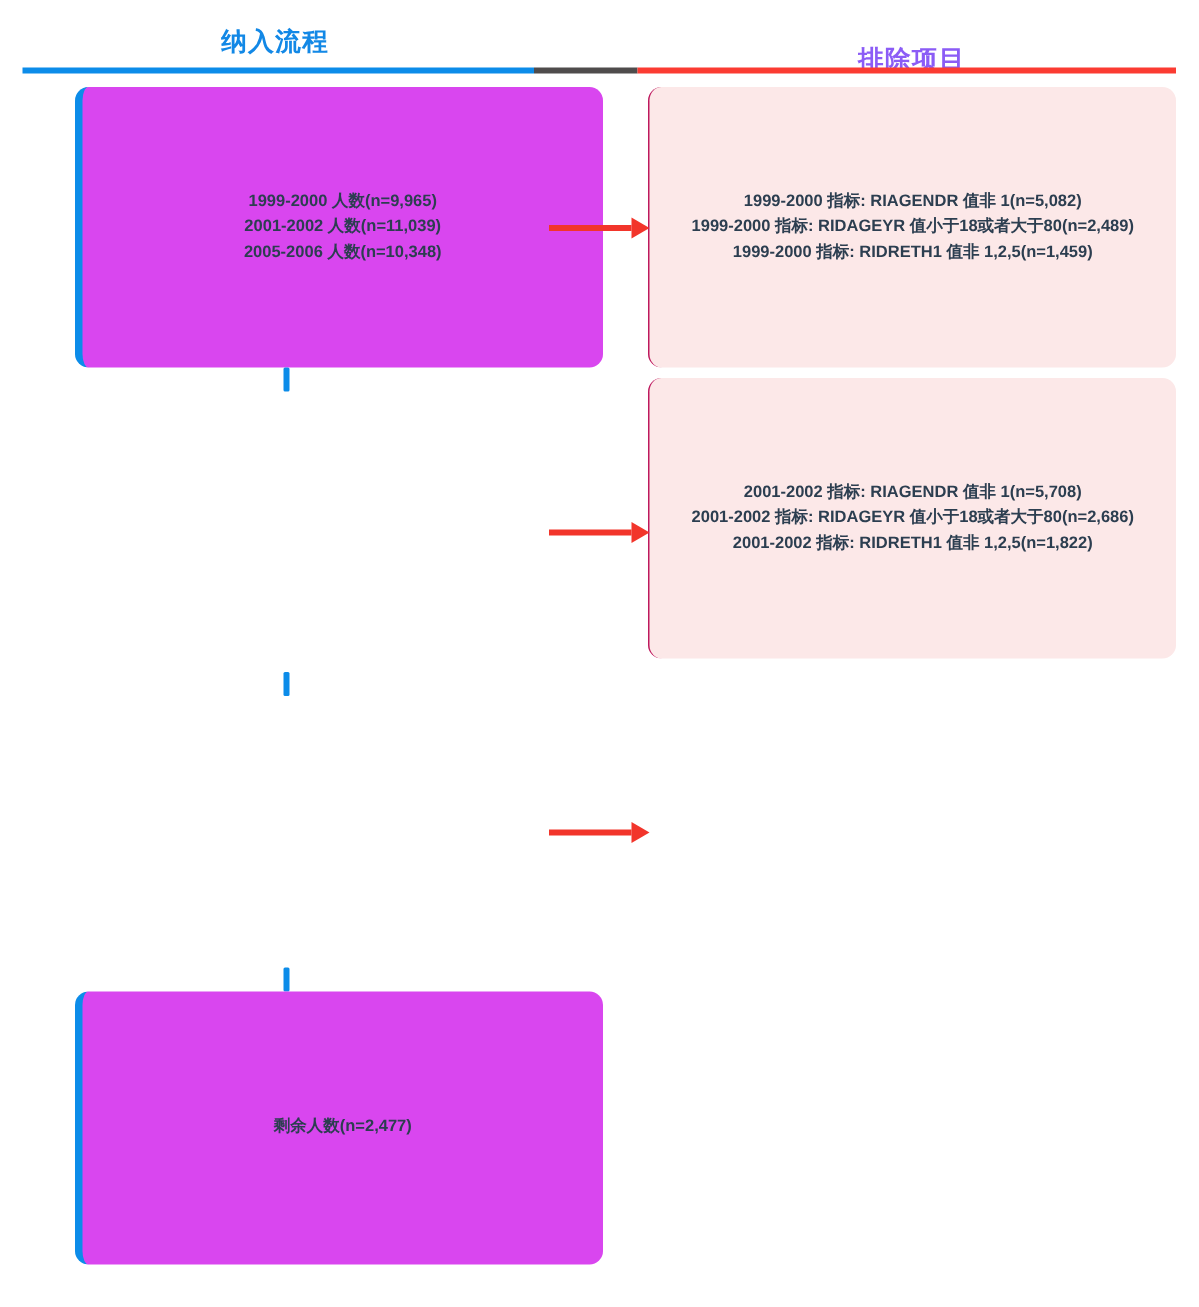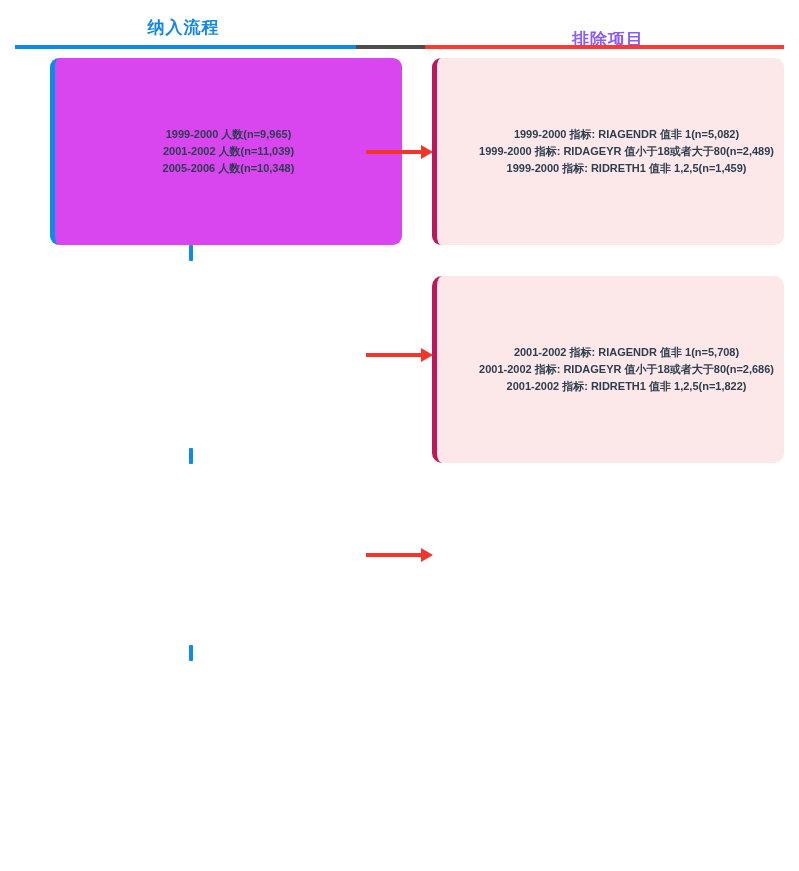--- a/index.html
+++ b/index.html
@@ -71,25 +71,24 @@
   .node.include {
     background: #d946ef;
     border-left: 5px solid #0c8ce9;
     color: #2c3e50;
     left: 15px;
     width: 352px;
     margin-left: 35px;
   }
   .node.exclude {
     background: #fce8e8;
-    border-left: 5px solid #be185d;
+    border-left: 1px solid #be185d;
     color: #2c3e50;
     left: 432px;
     width: 352px;
-    justify-content: flex-end;
   }
 
   
   .v-connector {
     position: absolute;
     left: 189px;
     width: 4px;
     background: #0c8ce9;
     border-radius: 1px;
   }
@@ -134,28 +133,31 @@
   </div>
 
   <div class="v-connector" style="top:245px; height:16px;"></div>
 
 
   <div class="v-connector" style="top:448px; height:16px;"></div>
 
 
   <div class="v-connector" style="top:645px; height:16px;"></div>
 
+  <div class="node include" style="top:661px; height:182px;">
+    <div class="node-text">剩余人数(n=2,477)</div>
+  </div>
 
   <div class="node exclude" style="top:58px; height:187px;">
     <div class="node-text">1999-2000 指标: RIAGENDR 值非 1(n=5,082)
 1999-2000 指标: RIDAGEYR 值小于18或者大于80(n=2,489)
 1999-2000 指标: RIDRETH1 值非 1,2,5(n=1,459)</div>
   </div>
 
-  <div class="node exclude" style="top:276px; height:187px;border-radius:10px;">
+  <div class="node exclude" style="top:252px; height:187px;">
     <div class="node-text">2001-2002 指标: RIAGENDR 值非 1(n=5,708)
 2001-2002 指标: RIDAGEYR 值小于18或者大于80(n=2,686)
 2001-2002 指标: RIDRETH1 值非 1,2,5(n=1,822)</div>
   </div>
 
 
   <div class="h-arrow" style="left:366px; top:145px; width:67px;">
     <div class="shaft" style="width:55px;"></div>
     <div class="head" style="left:55px;"></div>
   </div>

